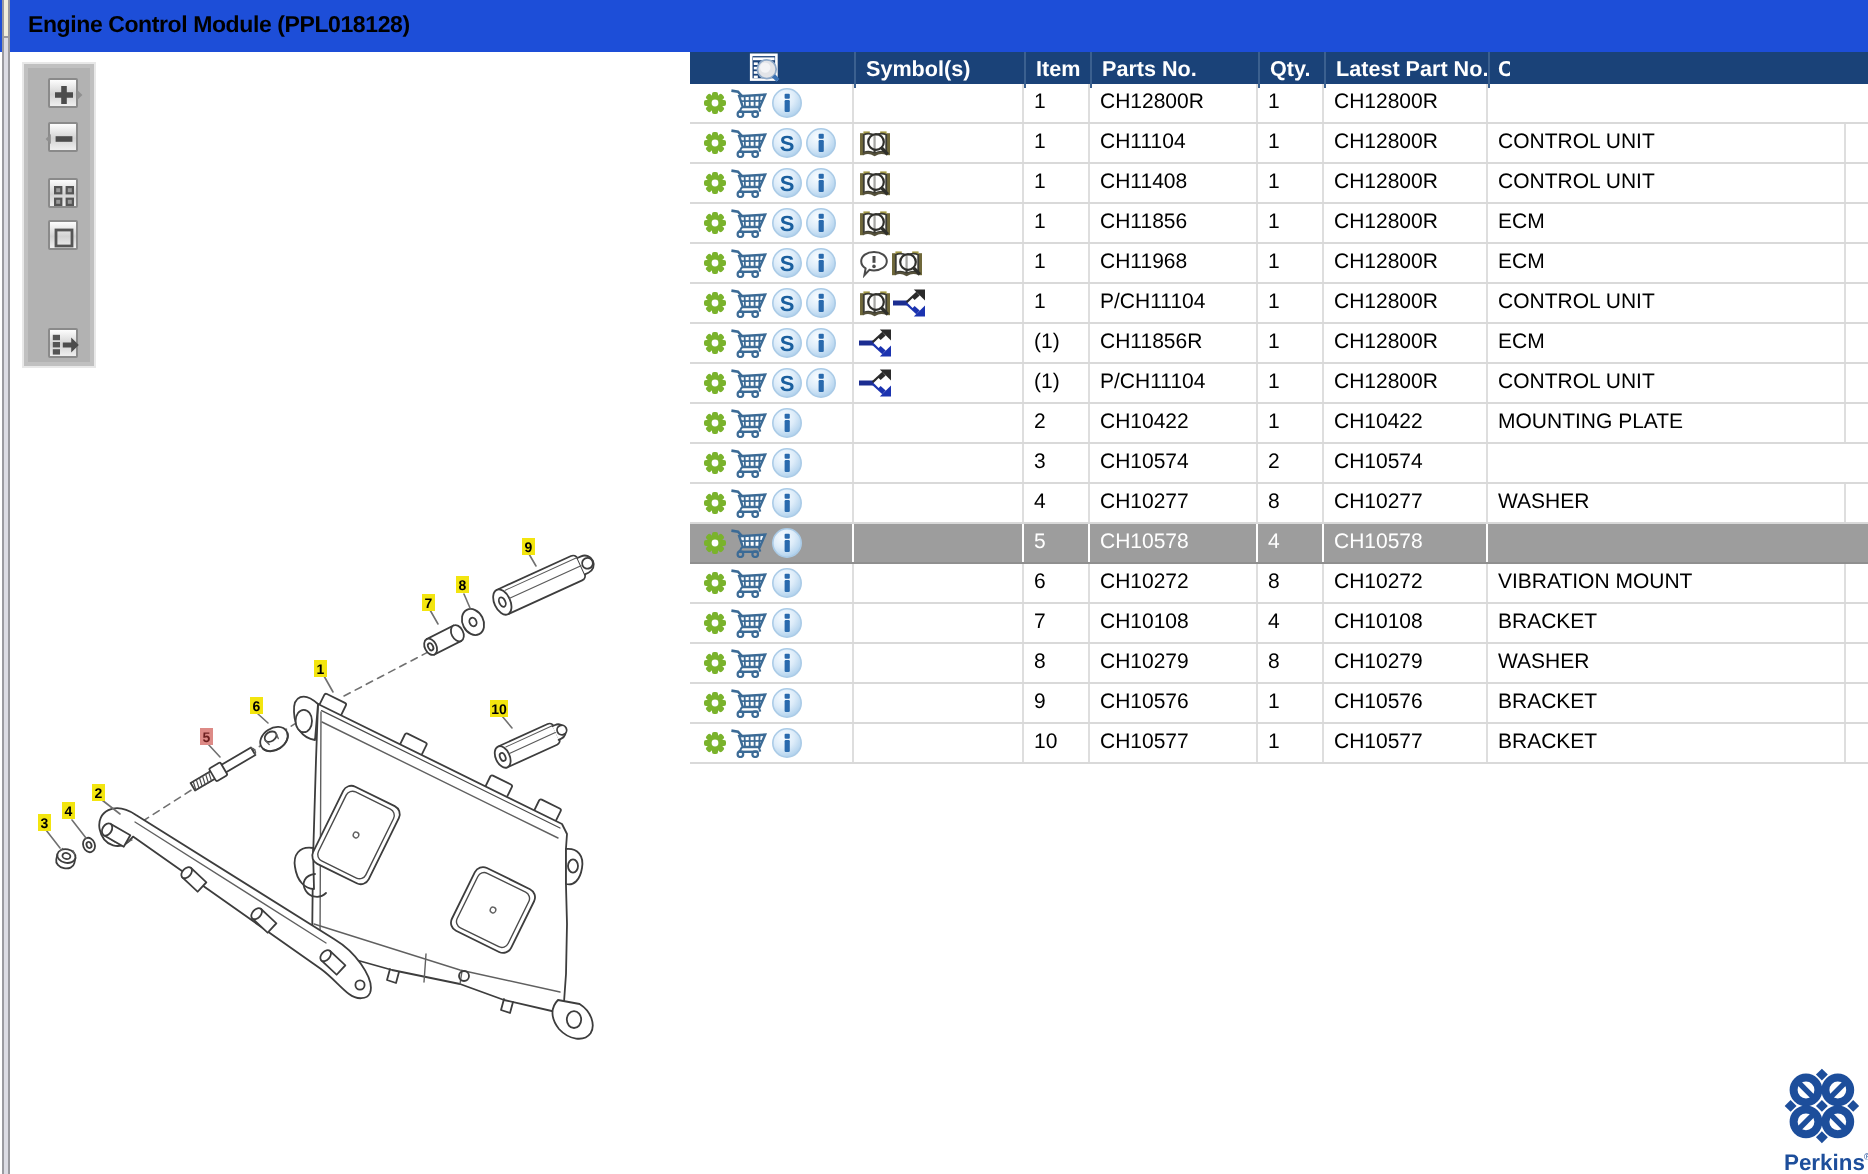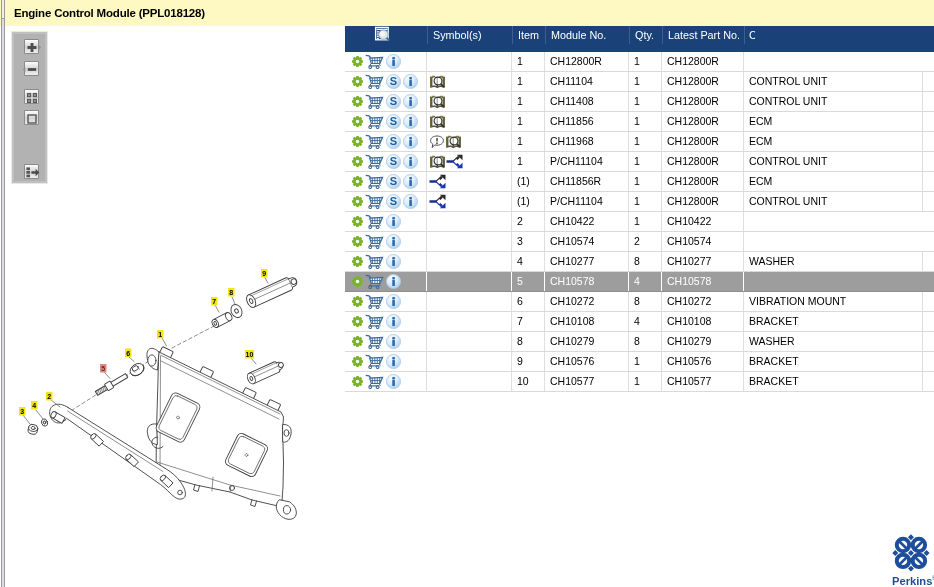--- a/index.html
+++ b/index.html
@@ -1,37 +1,37 @@
 <!DOCTYPE html>
 <html><head>
 <meta charset="utf-8">
 <style>
 * { margin:0; padding:0; box-sizing:border-box; }
 html,body { width:934px; height:587px; overflow:hidden; background:#fff;
   font-family:"Liberation Sans", sans-serif; }
 #page { position:relative; width:934px; height:587px; }
 #titlebar { position:absolute; left:0; top:0; width:934px; height:26px;
-  background:#fef9c3; }
+  background:#1d4ed8; }
 #titletext { position:absolute; left:14px; top:7px; font-size:11.5px; letter-spacing:-0.2px; font-weight:bold; color:#000; }
 #leftstrip { position:absolute; left:1px; top:19px; width:4px; height:568px;
   background:#dcdce4; border-left:1px solid #9a9aa0; border-right:1px solid #9a9aa0; }
 #lefttab { position:absolute; left:1px; top:0; width:4px; height:19px;
   background:#f2efdd; border-left:1px solid #9a9aa0; border-right:1px solid #9a9aa0;
   border-bottom:1px solid #9a9aa0; }
 #toolbar { position:absolute; left:11px; top:31px; width:37px; height:153px;
   background:#c0c0c0; border:1px solid #e8e8e8; }
 #toolbarinner { position:absolute; left:2px; top:2px; width:31px; height:147px;
   background:#b2b2b2; }
 .tbtn { position:absolute; left:12px; width:15px; height:15px;
   border:1px solid #8a8a8a; border-radius:1px;
   background:linear-gradient(#fdfdfd,#d2d2d2 55%,#efefef); overflow:visible; }
 .tbtn svg { position:absolute; left:-3px; top:-1px; }
 #tablewrap { position:absolute; left:345px; top:26px; width:589px; }
-#thead { height:26px; background:#1a4278; display:flex; color:#fff;
-  font-size:10.8px; font-weight:normal; }
+#thead { height:16px; background:#1a4278; display:flex; color:#fff;
+  font-size:10.8px; font-weight:bold; }
 #thead .hc { height:18px; line-height:18px; padding-left:5px; overflow:hidden;
   border-left:1px solid #3b608f; white-space:nowrap; }
 #thead .hc:first-child { border-left:none; }
 .row { height:20px; display:flex; border-bottom:1px solid #d9d9d9;
   font-size:10.5px; color:#000; background:#fff; }
 .row .c { height:19px; line-height:19px; padding-left:5px; overflow:hidden;
   border-right:1px solid #dedede; white-space:nowrap; }
 .row .c:last-child { border-right:none; }
 .row.sel { background:#9d9d9d; color:#fff; border-bottom-color:#8f8f8f; }
 .row.sel .c { border-right-color:#fff; }
@@ -261,21 +261,21 @@
               <rect x="2.9" y="7.4" width="2" height="1.3"></rect>
               <rect x="2.9" y="9.6" width="2" height="1.3"></rect>
               <rect x="2.9" y="11.8" width="2" height="1.3"></rect>
             </g>
             <circle cx="9.4" cy="8.6" r="4.7" fill="#e2e4e8" stroke="#8ea9c8" stroke-width="0.9"></circle>
             <circle cx="8.6" cy="7.8" r="2.6" fill="#f3f4f6"></circle>
             <path d="M12.8 11.9 L15 14.2" stroke="#3a72b4" stroke-width="2.1"></path>
           </svg></div>
       <div class="hc w1">Symbol(s)</div>
       <div class="hc w2">Item</div>
-      <div class="hc w3">Module No.</div>
+      <div class="hc w3">Parts No.</div>
       <div class="hc w4">Qty.</div>
       <div class="hc w5">Latest Part No.</div>
       <div class="hc w7" style="padding-left:4px">C</div>
     </div>
     <div id="tbody">
         <div class="row">
           <div class="c icc w0">
             <svg width="11" height="11" viewBox="0 0 11 11">
               <g fill="#7ab32c">
                 <rect x="4" y="0" width="3" height="11" rx="1"></rect>
@@ -888,20 +888,21 @@
               <circle cx="7.5" cy="7.5" r="7.1" fill="url(#gi8)" stroke="#aacbe7" stroke-width="0.8"></circle>
               <rect x="6.3" y="6" width="2.6" height="6" rx="0.6" fill="#2a6aad"></rect>
               <rect x="6.3" y="2.9" width="2.6" height="2.5" rx="0.5" fill="#2a6aad"></rect>
             </svg>
           </div>
           <div class="c syc w1"></div>
           <div class="c w2">2</div>
           <div class="c w3">CH10422</div>
           <div class="c w4">1</div>
           <div class="c w5">CH10422</div>
+          <div class="c w6">MOUNTING PLATE</div>
           <div class="c w7"></div>
         </div>
 <div class="row">
           <div class="c icc w0">
             <svg width="11" height="11" viewBox="0 0 11 11">
               <g fill="#7ab32c">
                 <rect x="4" y="0" width="3" height="11" rx="1"></rect>
                 <rect x="0" y="4" width="11" height="3" rx="1"></rect>
                 <g transform="rotate(45 5.5 5.5)">
                   <rect x="4" y="0" width="3" height="11" rx="1"></rect>

